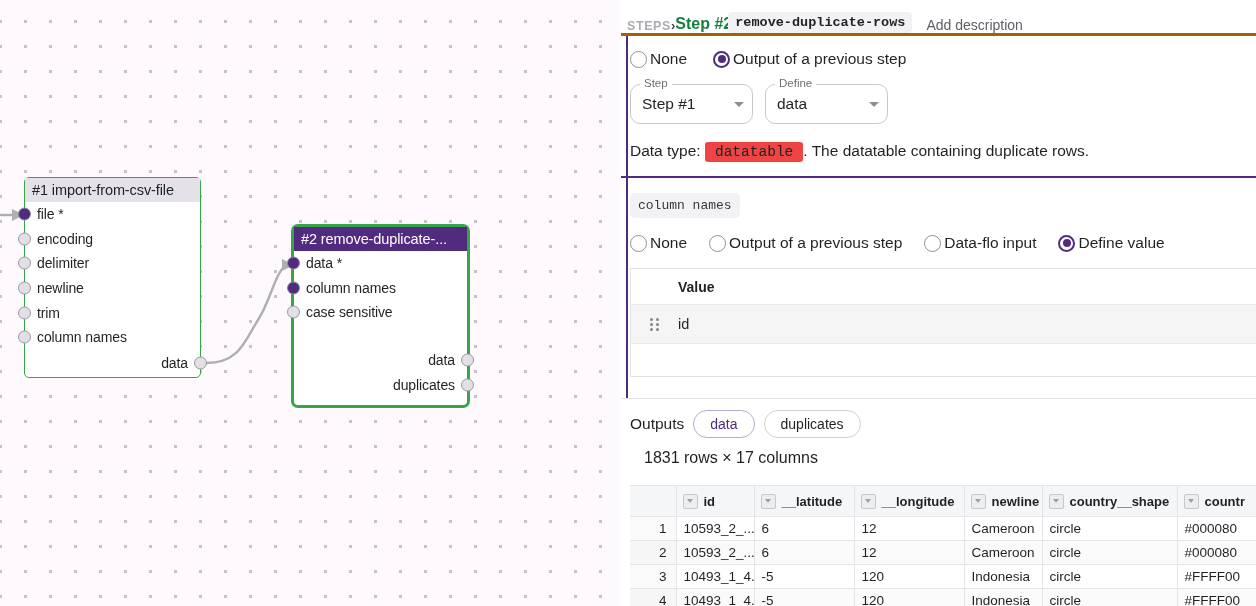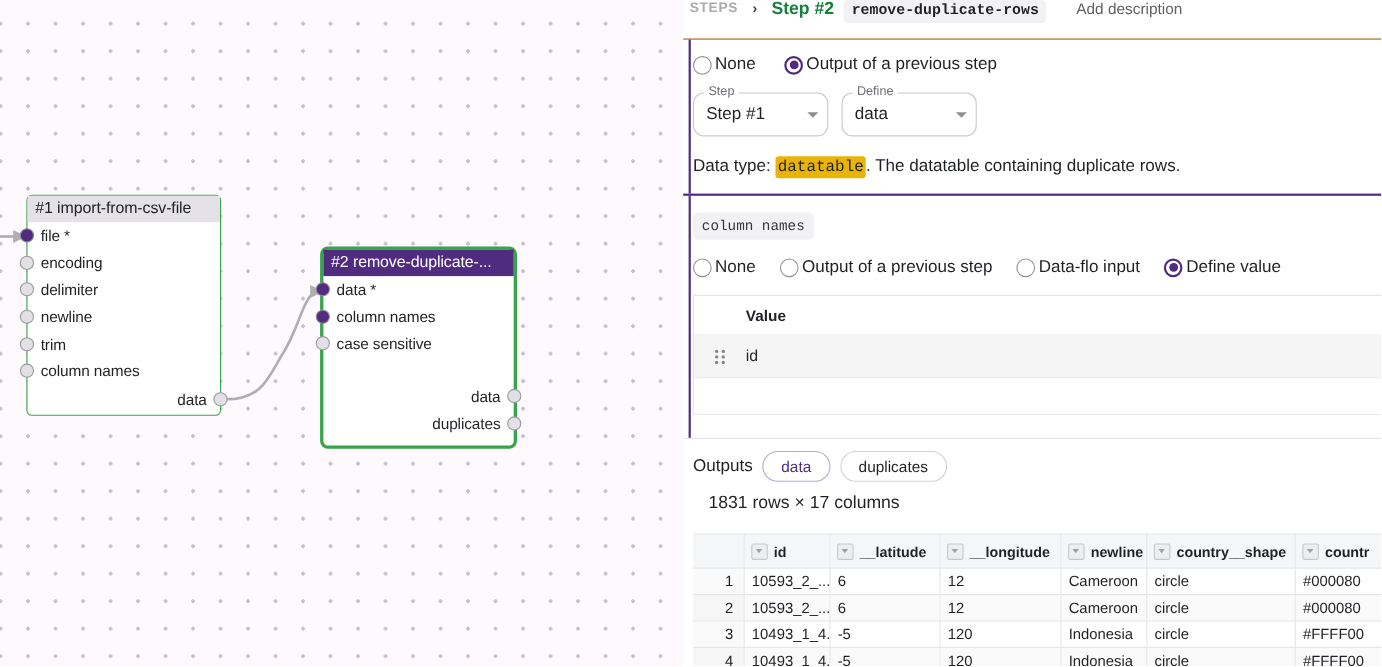--- a/index.html
+++ b/index.html
@@ -81,23 +81,23 @@
     height: 606px;
     background: #fff;
     position: relative;
     overflow: hidden;
     display: flex; flex-direction: column;
   }
 
   
   #crumb {
     height: 36px; flex: 0 0 36px;
-    display: flex; align-items: flex-start;
-    padding-left: 6px; gap: 13px;
-    border-bottom: 1px solid #a16207;
+    display: flex; align-items: flex-end;
+    padding-left: 6px; gap: 0;
+    border-bottom: 3px solid #a16207;
     font-size: 14px;
   }
   .crumb-steps { color: #a9abb1; letter-spacing: 0.6px; font-size: 12.5px; font-weight: 600; }
   .crumb-chev { color: #3b3d42; font-weight: 700; font-size: 13px; }
   .crumb-step { color: #15803d; font-weight: 700; font-size: 16px; }
   .crumb-name {
     font-family: "Liberation Mono", monospace;
     font-size: 13.5px; font-weight: 700;
     background: #f2f2f4; border-radius: 4px;
     padding: 3px 7px;
@@ -148,21 +148,21 @@
   .sel-val { flex: 1 1 auto; }
   .caret {
     width: 0; height: 0;
     border-left: 5px solid transparent;
     border-right: 5px solid transparent;
     border-top: 5.5px solid #8d8f94;
   }
   .dtype { margin-top: 18px; font-size: 15.5px; color: #1f2124; }
   .dtype code {
     font-family: "Liberation Mono", monospace;
-    background: #eab308; border-radius: 3px; padding: 2px 2px;
+    background: #ef4444; border-radius: 3px; padding: 2px 10px;
     font-size: 14.5px;
   }
 
   .chip-mono {
     display: inline-block;
     font-family: "Liberation Mono", monospace;
     font-size: 13px;
     background: #f2f2f4; border-radius: 5px;
     padding: 5px 8px; color: #35373c;
   }

